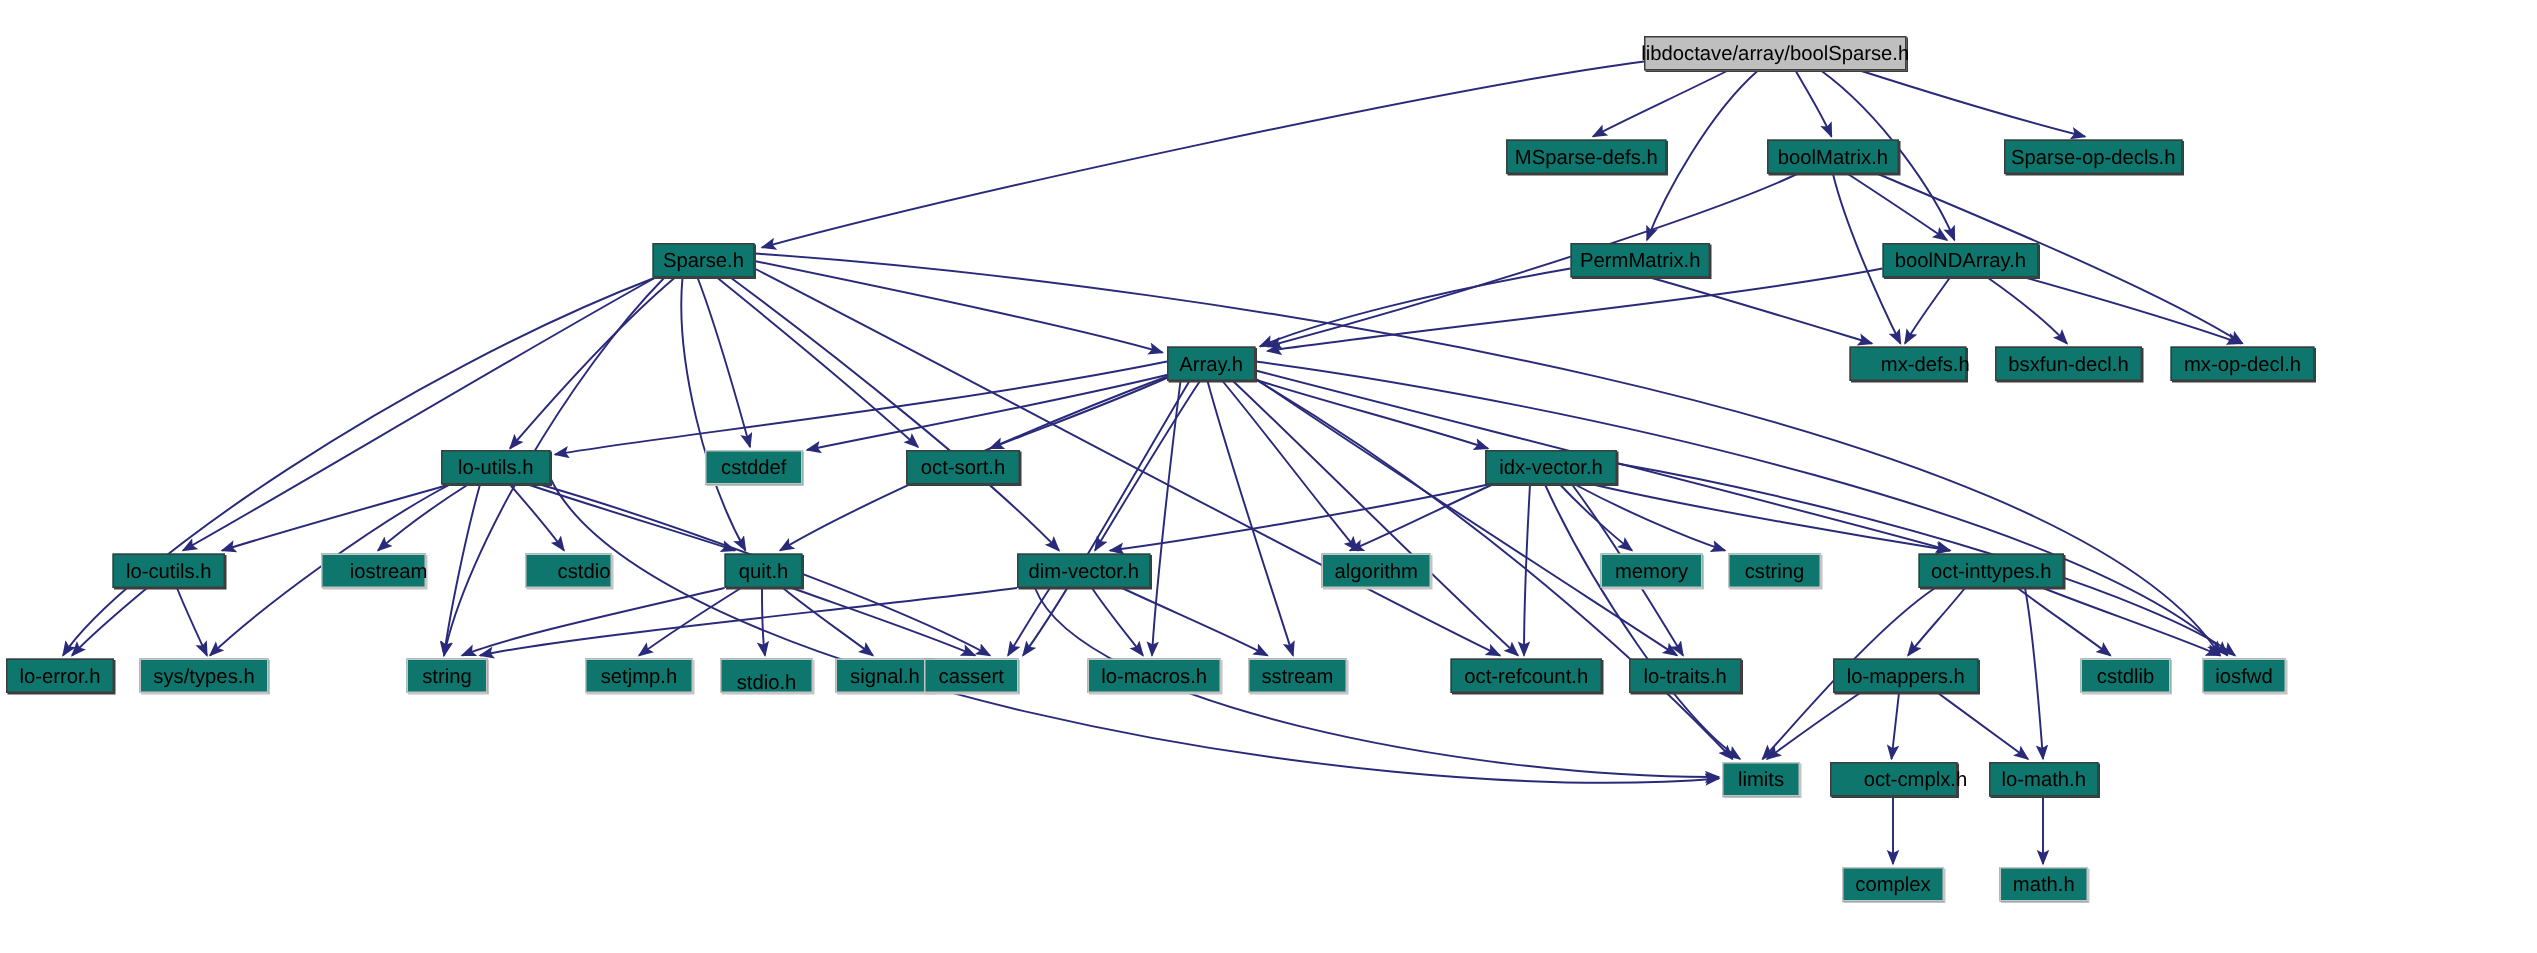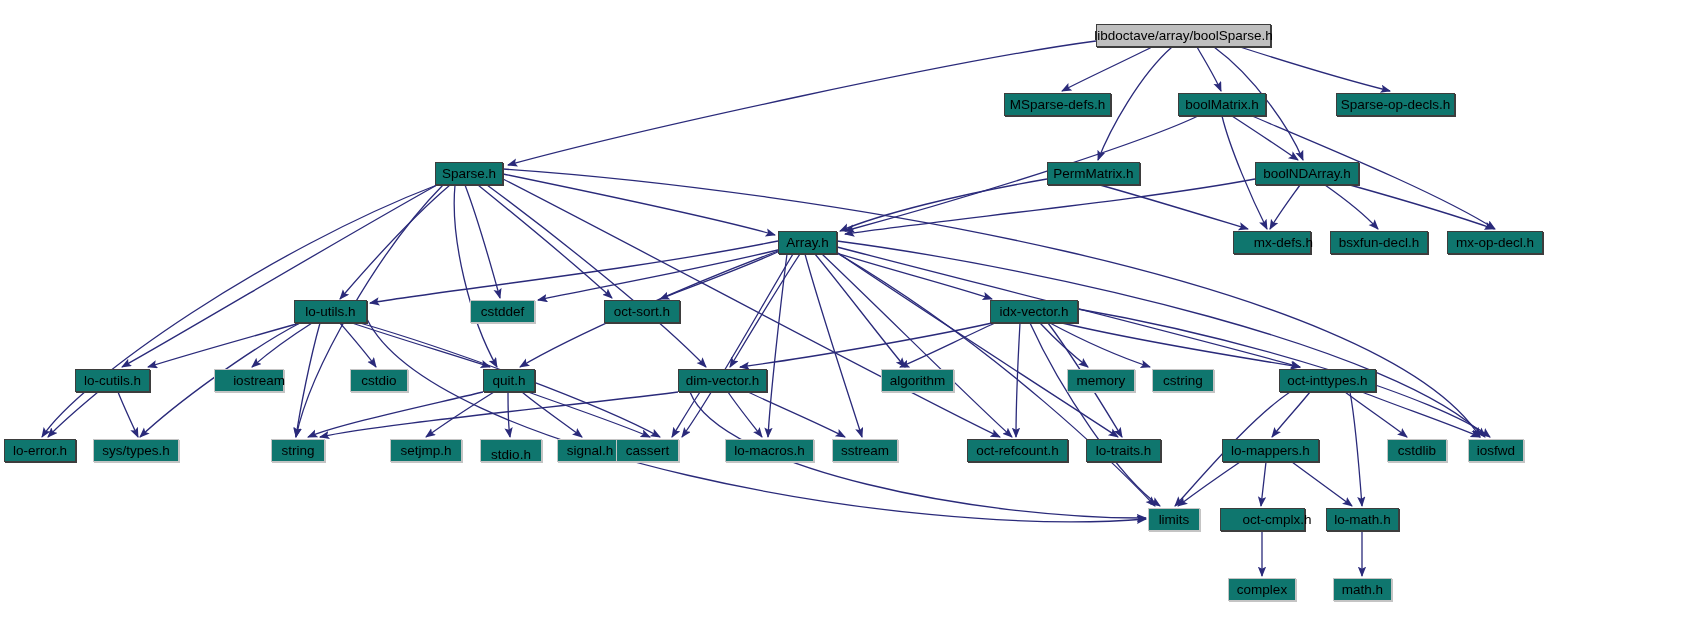--- a/index.html
+++ b/index.html
@@ -155,21 +155,21 @@
       </div>
       <div class="node hdr" style="left: 990px; top: 281px; width: 88px; height: 23px;">
         <span>idx-vector.h</span>
       </div>
       <div class="node hdr" style="left: 75px; top: 350px; width: 75px; height: 23px;">
         <span>lo-cutils.h</span>
       </div>
       <div class="node sys" style="left: 214px; top: 350px; width: 70px; height: 23px; padding-left: 20px;">
         <span>iostream</span>
       </div>
-      <div class="node sys" style="left: 350px; top: 350px; width: 58px; height: 23px;">
+      <div class="node sys" style="left: 350px; top: 350px; width: 58px; height: 23px; justify-content: flex-end;">
         <span>cstdio</span>
       </div>
       <div class="node hdr" style="left: 483px; top: 350px; width: 52px; height: 23px;">
         <span>quit.h</span>
       </div>
       <div class="node hdr" style="left: 678px; top: 350px; width: 89px; height: 23px;">
         <span>dim-vector.h</span>
       </div>
       <div class="node sys" style="left: 881px; top: 350px; width: 73px; height: 23px;">
         <span>algorithm</span>

